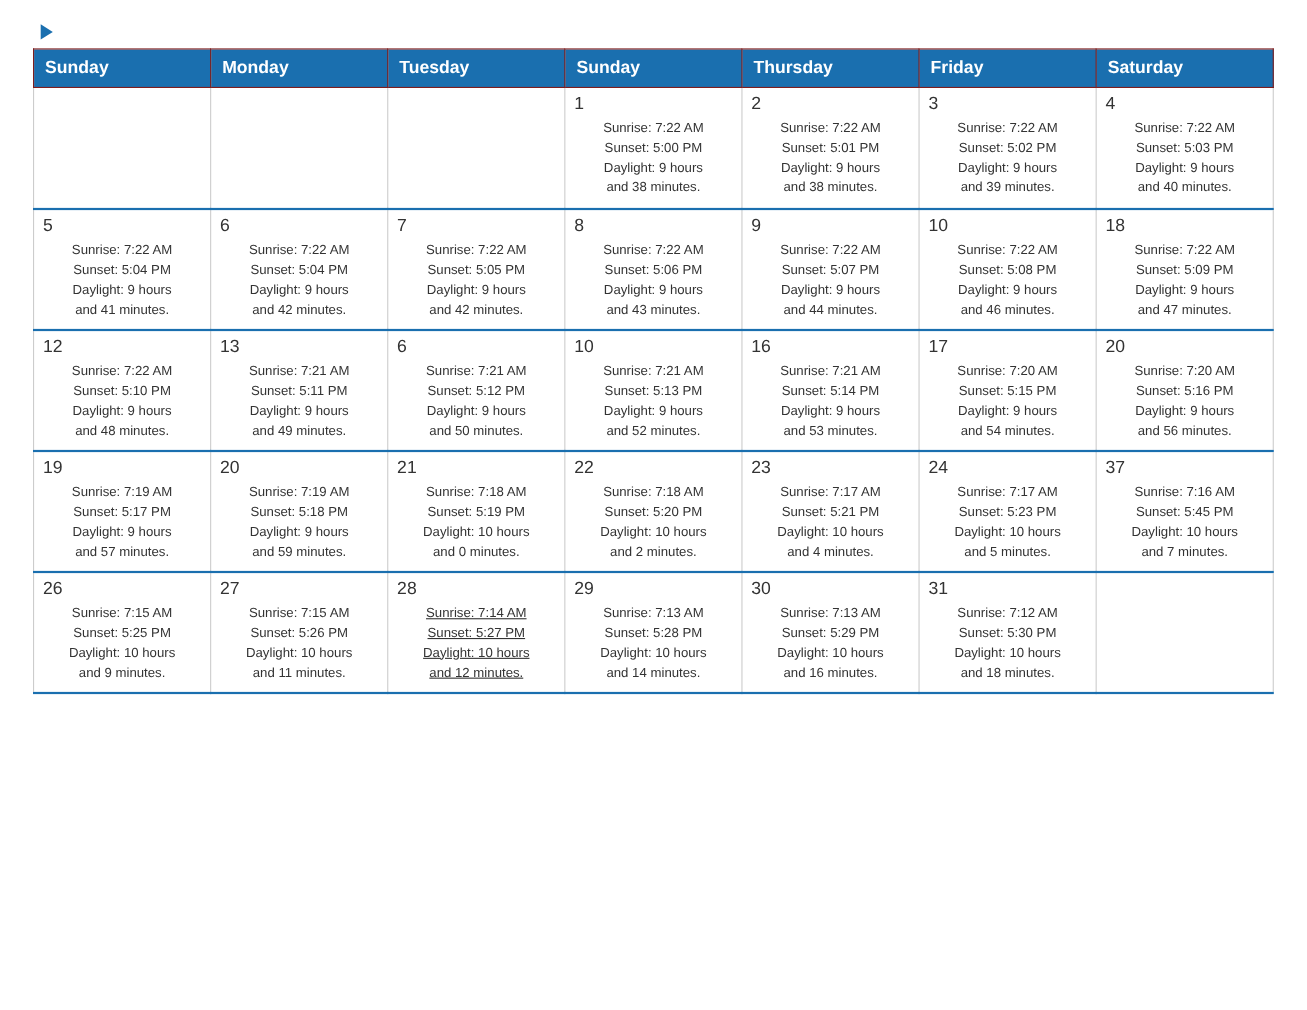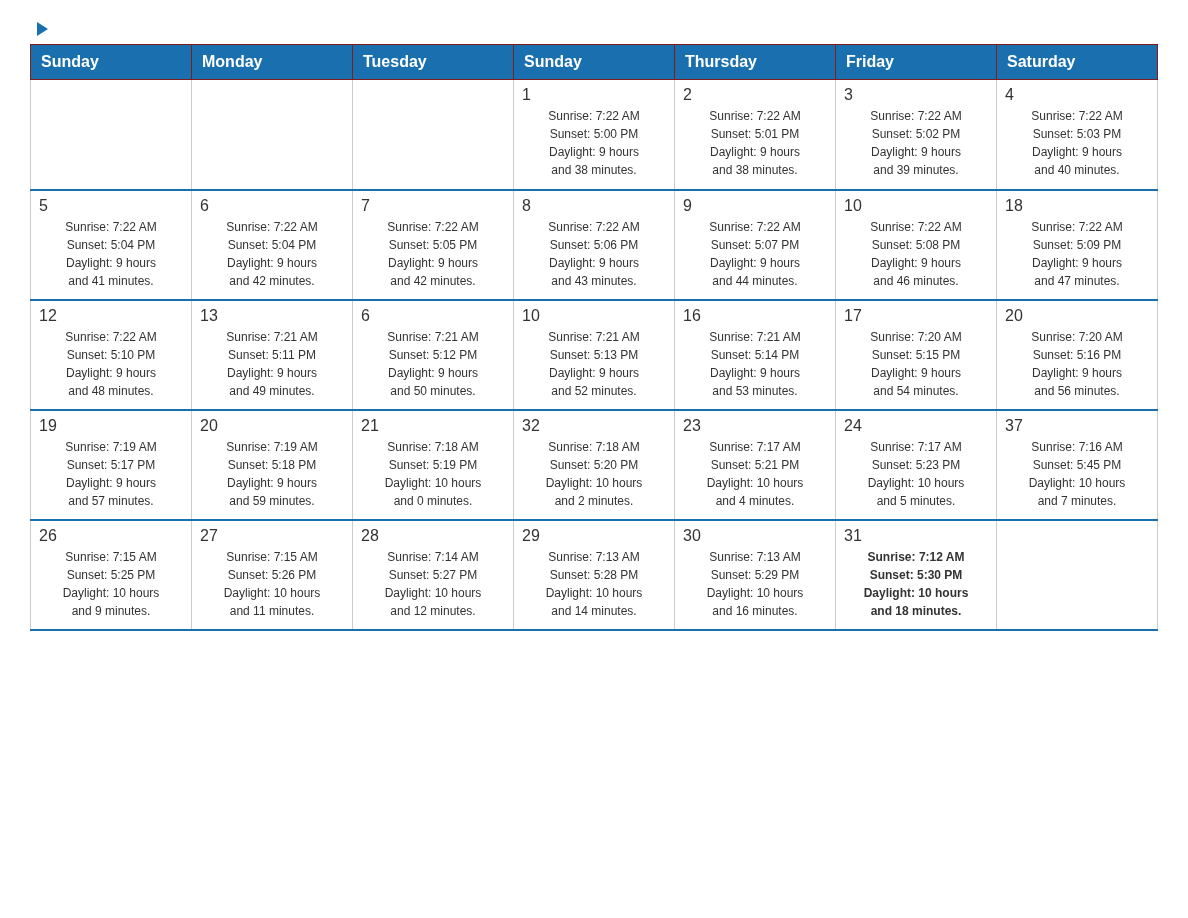--- a/index.html
+++ b/index.html
@@ -266,21 +266,21 @@
 and 59 minutes.</div>
         </td>
         <td>
           <span class="day-number">21</span>
           <div class="day-info" style="white-space: pre-line;">Sunrise: 7:18 AM
 Sunset: 5:19 PM
 Daylight: 10 hours
 and 0 minutes.</div>
         </td>
         <td>
-          <span class="day-number">32</span>
+          <span class="day-number">22</span>
           <div class="day-info" style="white-space: pre-line;">Sunrise: 7:18 AM
 Sunset: 5:20 PM
 Daylight: 10 hours
 and 2 minutes.</div>
         </td>
         <td>
           <span class="day-number">23</span>
           <div class="day-info" style="white-space: pre-line;">Sunrise: 7:17 AM
 Sunset: 5:21 PM
 Daylight: 10 hours
@@ -311,42 +311,42 @@
         </td>
         <td>
           <span class="day-number">27</span>
           <div class="day-info" style="white-space: pre-line;">Sunrise: 7:15 AM
 Sunset: 5:26 PM
 Daylight: 10 hours
 and 11 minutes.</div>
         </td>
         <td>
           <span class="day-number">28</span>
-          <div class="day-info" style="white-space: pre-line;">Sunrise: 7:14 AM
+          <div class="day-info" style="white-space: pre-line; text-decoration: underline;">Sunrise: 7:14 AM
 Sunset: 5:27 PM
 Daylight: 10 hours
 and 12 minutes.</div>
         </td>
         <td>
           <span class="day-number">29</span>
           <div class="day-info" style="white-space: pre-line;">Sunrise: 7:13 AM
 Sunset: 5:28 PM
 Daylight: 10 hours
 and 14 minutes.</div>
         </td>
         <td>
           <span class="day-number">30</span>
           <div class="day-info" style="white-space: pre-line;">Sunrise: 7:13 AM
 Sunset: 5:29 PM
 Daylight: 10 hours
 and 16 minutes.</div>
         </td>
         <td>
           <span class="day-number">31</span>
-          <div class="day-info" style="white-space: pre-line; font-weight: bold;">Sunrise: 7:12 AM
+          <div class="day-info" style="white-space: pre-line;">Sunrise: 7:12 AM
 Sunset: 5:30 PM
 Daylight: 10 hours
 and 18 minutes.</div>
         </td>
         <td class="empty-cell"></td>
       </tr>
     </tbody>
 </table>
 
 </body></html>

